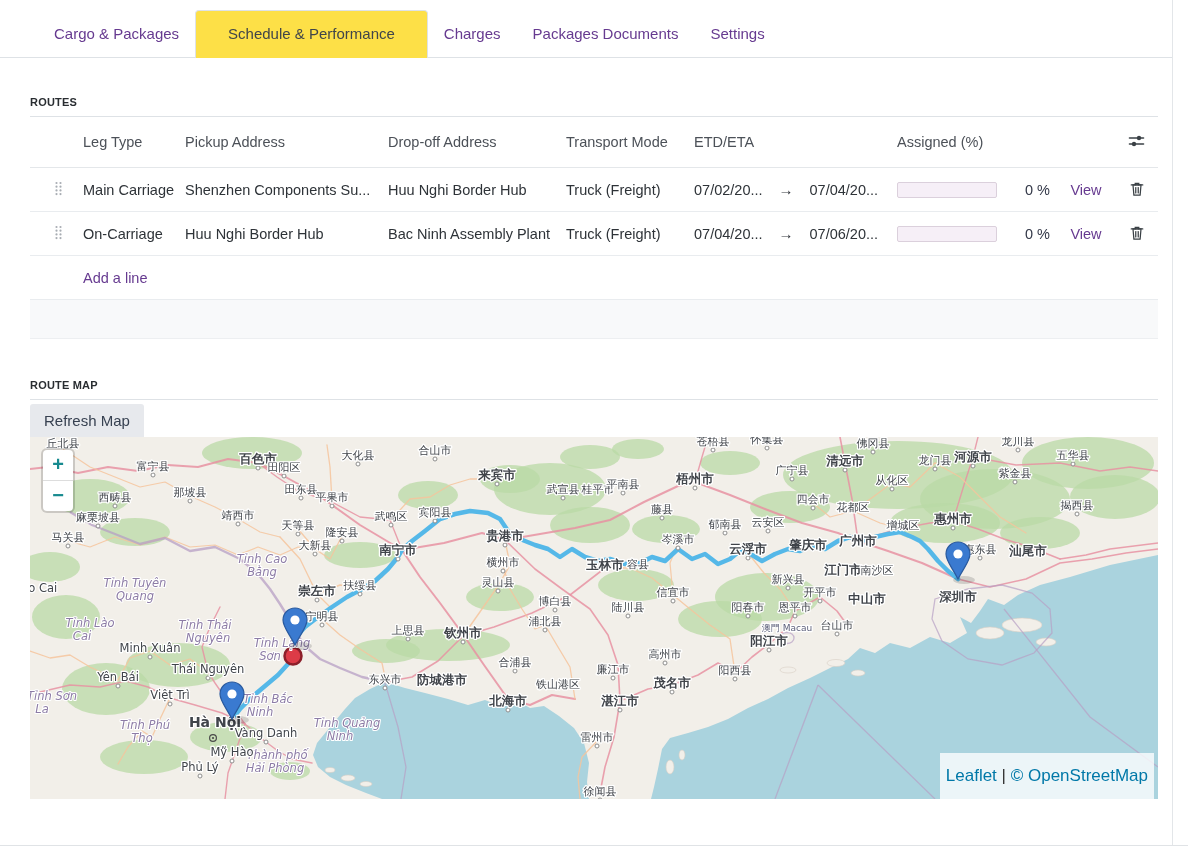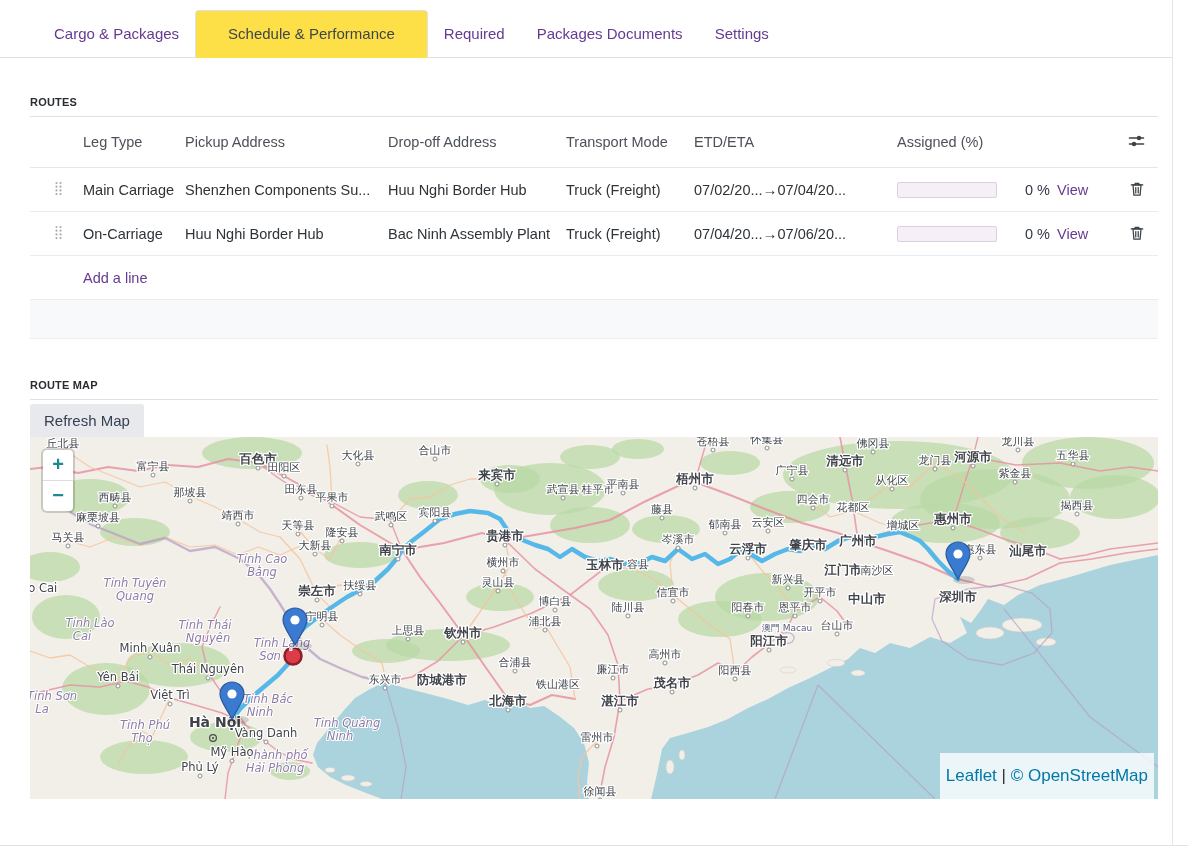--- a/index.html
+++ b/index.html
@@ -22,25 +22,25 @@
   
   .content{padding:0 30px;width:1128px}
   .sec-title{margin:38px 0 0;font-size:11px;font-weight:700;color:#292d31;letter-spacing:.2px;
              padding-bottom:8px;border-bottom:1px solid var(--border)}
 
   .grid{display:grid;grid-template-columns:53px 102px 203px 178px 128px 203px 108px 52px 58px 43px;align-items:center}
   .thead{height:50px;border-bottom:1px solid #e4e7ea;font-size:14.5px;font-weight:400;color:#4c5158}
   .trow{height:43px;border-bottom:1px solid var(--rowline);font-size:14.5px;color:#2e3338}
   .cell{white-space:nowrap;overflow:hidden}
   .handle{justify-self:start;margin-left:24px;cursor:grab}
-  .etd{display:flex;align-items:flex-end;gap:0}
+  .etd{display:flex;align-items:flex-end;gap:16px}
   .arrow{color:#30343a;font-size:15px}
   .pbar{width:100px;height:16px;background:#f6eff7;border:1px solid #dbd0dc;border-radius:2px;box-sizing:border-box}
   .pct{text-align:right;padding-right:7px;color:#333848}
-  .view{color:var(--purple);text-align:left;cursor:pointer}
+  .view{color:var(--purple);text-align:center;cursor:pointer}
   .trash{justify-self:center;cursor:pointer}
   .hdr-icon{justify-self:center;cursor:pointer}
   .add-row{height:43px;border-bottom:1px solid var(--rowline);display:flex;align-items:center;
            padding-left:53px;color:var(--purple);font-size:14.5px;cursor:pointer}
   .foot-strip{height:38px;background:#f8f9fa;border-bottom:1px solid #edeff1}
 
   
   .refresh-btn{margin-top:4px;display:inline-block;background:#e7e9ed;color:#374151;font-size:15px;
                padding:8px 14px;border:none;border-radius:3px 3px 0 0;cursor:pointer;
                font-family:"Liberation Sans","DejaVu Sans",sans-serif}
@@ -66,21 +66,21 @@
   #mapsvg .vc{font-size:14px;font-weight:600}
 </style>
 </head>
 <body>
 
 <div>
 
   <nav class="tabbar">
     <div class="tab">Cargo &amp; Packages</div>
     <div class="tab active">Schedule &amp; Performance</div>
-    <div class="tab">Required</div>
+    <div class="tab">Charges</div>
     <div class="tab">Packages Documents</div>
     <div class="tab">Settings</div>
   </nav>
 
   <main class="content">
 
     <h3 class="sec-title">ROUTES</h3>
 
     <div>
       <div class="grid thead">

